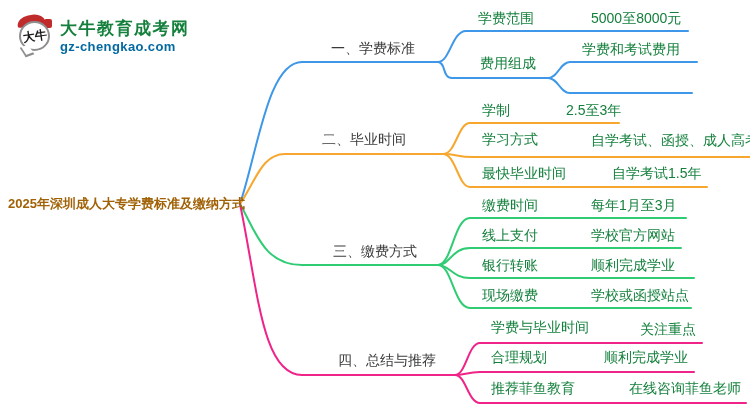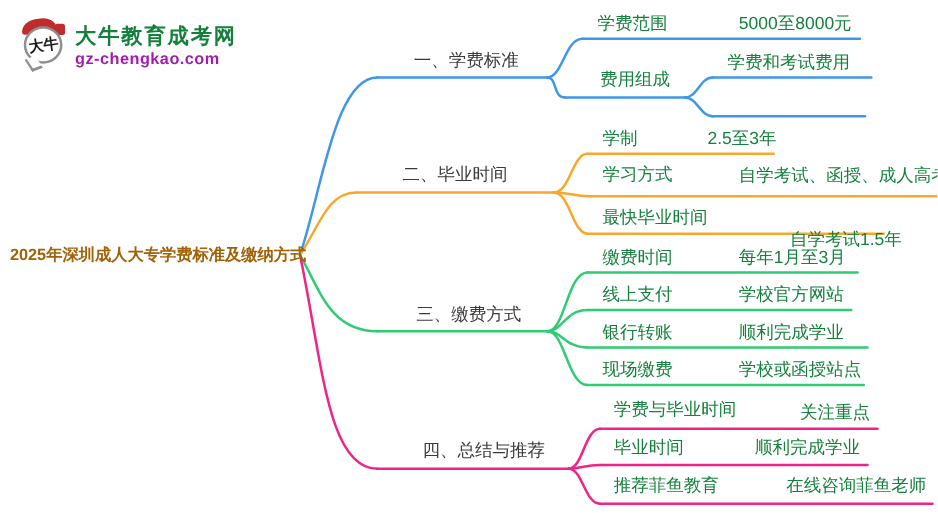--- a/index.html
+++ b/index.html
@@ -42,21 +42,21 @@
   }
   .seal{
     position:absolute;left:28px;top:5px;width:8px;height:9px;background:#c02b2b;
     border-radius:2px;
   }
   .logo-text{margin-left:8px;padding-top:5px;}
   .logo-title{
     font-size:17px;font-weight:bold;color:#15803d;letter-spacing:1.5px;line-height:19px;
   }
   .logo-domain{
-    font-size:13px;font-weight:bold;color:#a21caf;letter-spacing:0.4px;line-height:14px;margin-top:2px;
+    font-size:13px;font-weight:bold;color:#0369a1;letter-spacing:0.4px;line-height:14px;margin-top:2px;
   }
 </style>
 </head>
 <body>
 
 <div class="stage">
 
   <svg width="750" height="410" viewBox="0 0 750 410">
     <g fill="none" stroke-width="2" stroke-linecap="round">
 
@@ -132,33 +132,33 @@
   <div class="node" style="left:591px;top:10px;">5000至8000元</div>
   <div class="node" style="left:480px;top:55px;">费用组成</div>
   <div class="node" style="left:582px;top:41px;">学费和考试费用</div>
 
   <div class="node branch-label" style="left:322px;top:131px;">二、毕业时间</div>
   <div class="node" style="left:482px;top:102px;">学制</div>
   <div class="node" style="left:566px;top:102px;">2.5至3年</div>
   <div class="node" style="left:482px;top:131px;">学习方式</div>
   <div class="node" style="left:591px;top:132px;">自学考试、函授、成人高考</div>
   <div class="node" style="left:482px;top:165px;">最快毕业时间</div>
-  <div class="node" style="left:612px;top:183px;margin-left:20px;">自学考试1.5年</div>
+  <div class="node" style="left:612px;top:165px;">自学考试1.5年</div>
 
   <div class="node branch-label" style="left:333px;top:243px;">三、缴费方式</div>
   <div class="node" style="left:482px;top:197px;">缴费时间</div>
   <div class="node" style="left:591px;top:197px;">每年1月至3月</div>
   <div class="node" style="left:482px;top:227px;">线上支付</div>
   <div class="node" style="left:591px;top:227px;">学校官方网站</div>
   <div class="node" style="left:482px;top:257px;">银行转账</div>
   <div class="node" style="left:591px;top:257px;">顺利完成学业</div>
   <div class="node" style="left:482px;top:287px;">现场缴费</div>
   <div class="node" style="left:591px;top:287px;">学校或函授站点</div>
 
   <div class="node branch-label" style="left:338px;top:352px;">四、总结与推荐</div>
   <div class="node" style="left:491px;top:319px;">学费与毕业时间</div>
   <div class="node" style="left:640px;top:321px;">关注重点</div>
-  <div class="node" style="left:491px;top:349px;">毕业时间</div>
+  <div class="node" style="left:491px;top:349px;">合理规划</div>
   <div class="node" style="left:604px;top:349px;">顺利完成学业</div>
   <div class="node" style="left:491px;top:380px;">推荐菲鱼教育</div>
   <div class="node" style="left:629px;top:380px;">在线咨询菲鱼老师</div>
 
 </div>
 
 </body></html>

